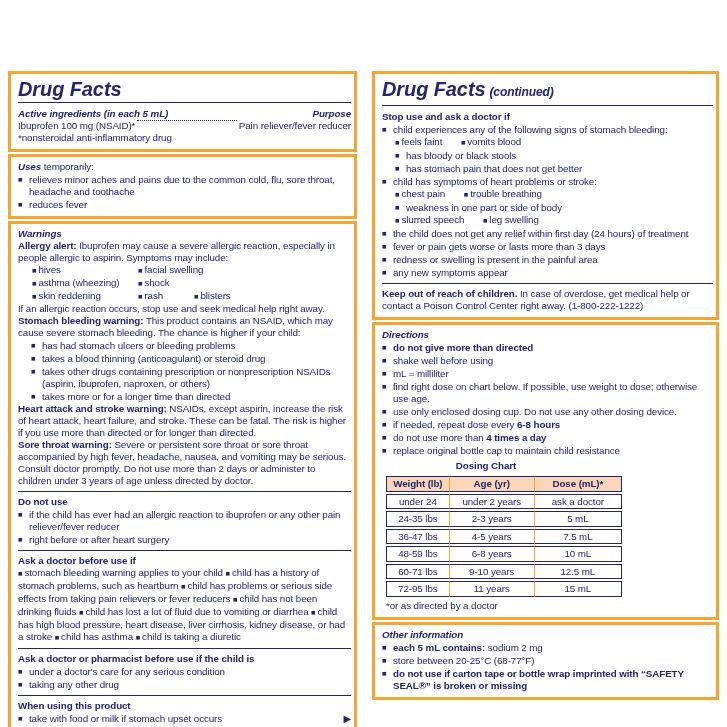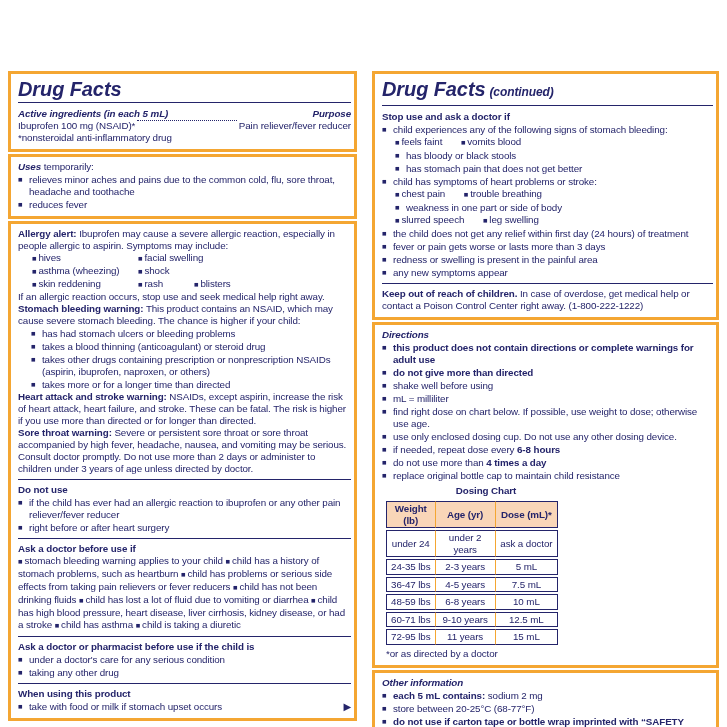--- a/index.html
+++ b/index.html
@@ -30,21 +30,21 @@
   .ib::before { content: "■ "; font-size: 7.5px; }
   .ib { margin-right: 0; }
   .gap { margin-right: 16px; }
   .symgrid { margin-left: 14px; }
   .c1 { display: inline-block; width: 106px; }
   .c2 { display: inline-block; width: 56px; }
   .arrow { float: right; font-size: 10px; line-height: 11px; }
   
   .dc-wrap { margin: 3px 0 0 4px; width: 200px; }
   .dc-title { text-align: center; font-weight: bold; margin-bottom: 2px; }
-  table.dc { border-collapse: separate; border-spacing: 0 2px; width: 172px; }
+  table.dc { border-collapse: separate; border-spacing: 0 2px; width: 236px; }
   table.dc td, table.dc th {
     border-top: 1.3px solid #24246a; border-bottom: 1.3px solid #24246a;
     border-right: 1.3px solid #f4a632;
     text-align: center; padding: 1px 2px; font-size: 9.8px; line-height: 11.5px;
   }
   table.dc td:first-child, table.dc th:first-child { border-left: 1.3px solid #24246a; }
   table.dc td:last-child,  table.dc th:last-child  { border-right: 1.3px solid #24246a; }
   table.dc th { background: #f9d6b8; font-weight: bold; }
   col.w1 { width: 54px; } col.w2 { width: 72px; } col.w3 { width: 74px; }
   .fn { margin-top: 1px; }
@@ -71,20 +71,21 @@
   </section>
 
   <section class="box">
     <p><span class="hdi">Uses</span>
        <span>temporarily:</span></p>
     <div class="b">relieves minor aches and pains due to the common cold, flu, sore throat, headache and toothache</div>
     <div class="b">reduces fever</div>
   </section>
 
   <section class="box">
+    <p class="hdi">Warnings</p>
     <p><span class="hd">Allergy alert:</span>
        <span>Ibuprofen may cause a severe allergic reaction, especially in people allergic to aspirin. Symptoms may include:</span></p>
     <div class="symgrid">
       <div><span class="ib c1">hives</span><span class="ib">facial swelling</span></div>
       <div><span class="ib c1">asthma (wheezing)</span><span class="ib">shock</span></div>
       <div><span class="ib c1">skin reddening</span><span class="ib c2">rash</span><span class="ib">blisters</span></div>
     </div>
     <p>If an allergic reaction occurs, stop use and seek medical help right away.</p>
     <p><span class="hd">Stomach bleeding warning:</span>
        <span>This product contains an NSAID, which may cause severe stomach bleeding. The chance is higher if your child:</span></p>
@@ -159,21 +160,20 @@
     <div class="b">redness or swelling is present in the painful area</div>
     <div class="b">any new symptoms appear</div>
 
     <div class="rule"></div>
     <p><span class="hd">Keep out of reach of children.</span>
        <span>In case of overdose, get medical help or contact a Poison Control Center right away. (1-800-222-1222)</span></p>
   </section>
 
   <section class="box">
     <p class="hdi">Directions</p>
-    <div class="b hd">this product does not contain directions or complete warnings for adult use</div>
     <div class="b hd">do not give more than directed</div>
     <div class="b">shake well before using</div>
     <div class="b">mL = milliliter</div>
     <div class="b">find right dose on chart below. If possible, use weight to dose; otherwise use age.</div>
     <div class="b">use only enclosed dosing cup. Do not use any other dosing device.</div>
     <div class="b"><span>if needed, repeat dose every </span><span class="hd">6-8 hours</span></div>
     <div class="b"><span>do not use more than </span><span class="hd">4 times a day</span></div>
     <div class="b">replace original bottle cap to maintain child resistance</div>
 
     <div class="dc-wrap">

